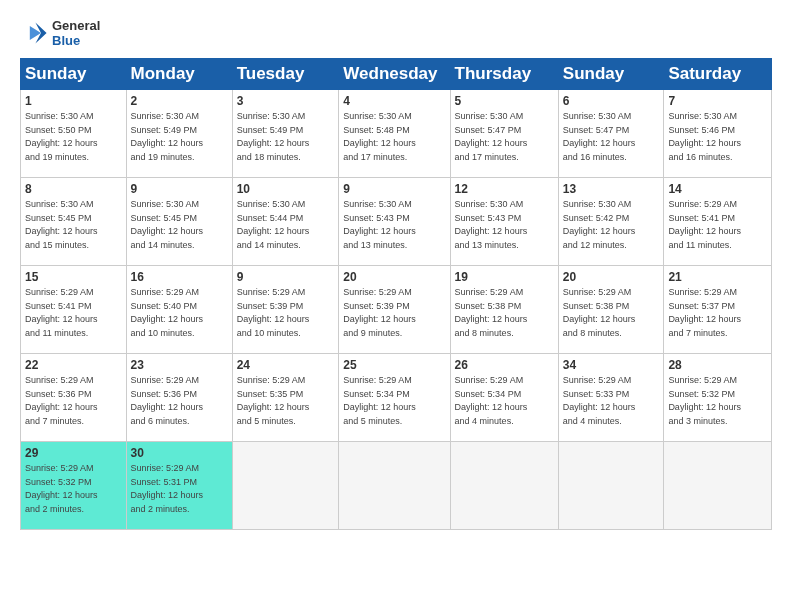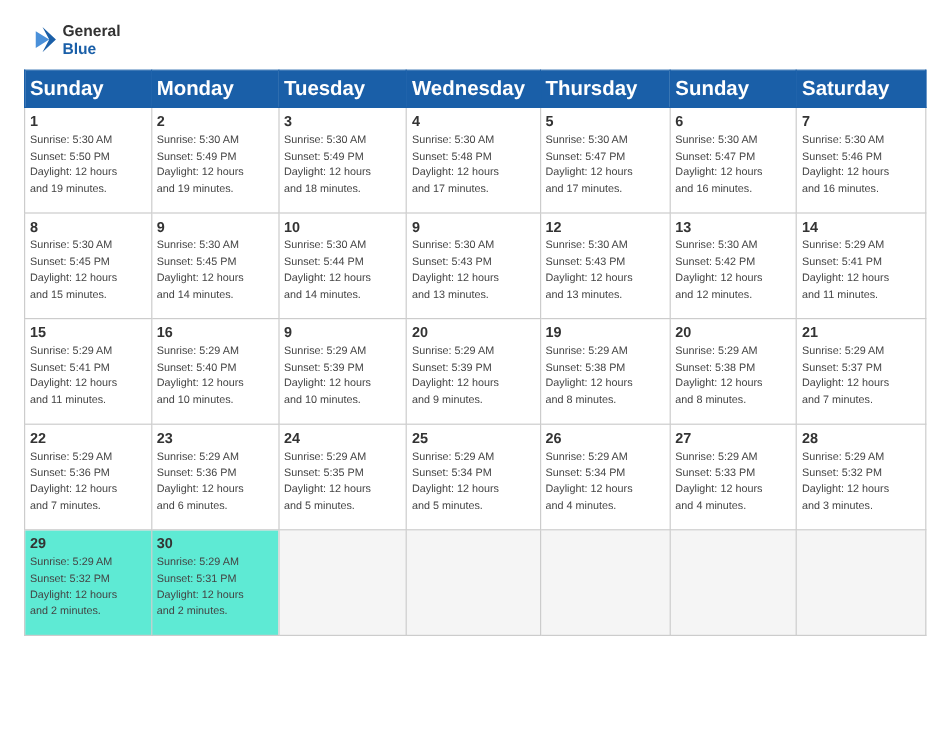--- a/index.html
+++ b/index.html
@@ -222,21 +222,21 @@
           </td>
           <td>
             <span class="day-num">25</span>
             <div class="day-info">Sunrise: 5:29 AM<br>Sunset: 5:34 PM<br>Daylight: 12 hours<br>and 5 minutes.</div>
           </td>
           <td>
             <span class="day-num">26</span>
             <div class="day-info">Sunrise: 5:29 AM<br>Sunset: 5:34 PM<br>Daylight: 12 hours<br>and 4 minutes.</div>
           </td>
           <td>
-            <span class="day-num">27</span>
+            <span class="day-num">34</span>
             <div class="day-info">Sunrise: 5:29 AM<br>Sunset: 5:33 PM<br>Daylight: 12 hours<br>and 4 minutes.</div>
           </td>
           <td>
             <span class="day-num">28</span>
             <div class="day-info">Sunrise: 5:29 AM<br>Sunset: 5:32 PM<br>Daylight: 12 hours<br>and 3 minutes.</div>
           </td>
         </tr>
         <tr>
           <td>
             <span class="day-num">29</span>

